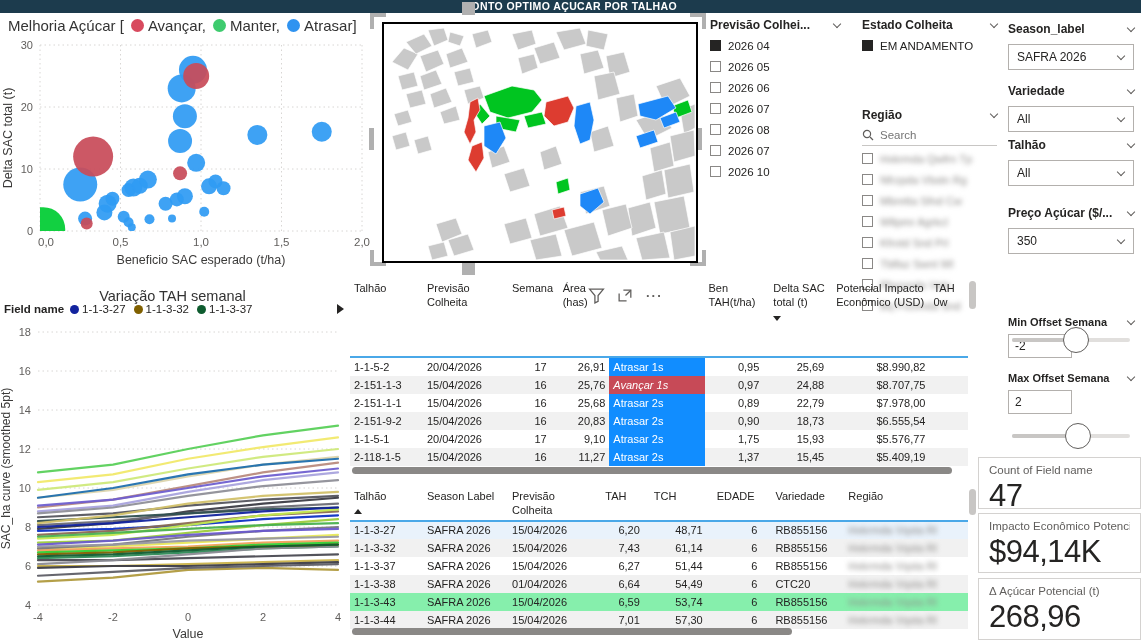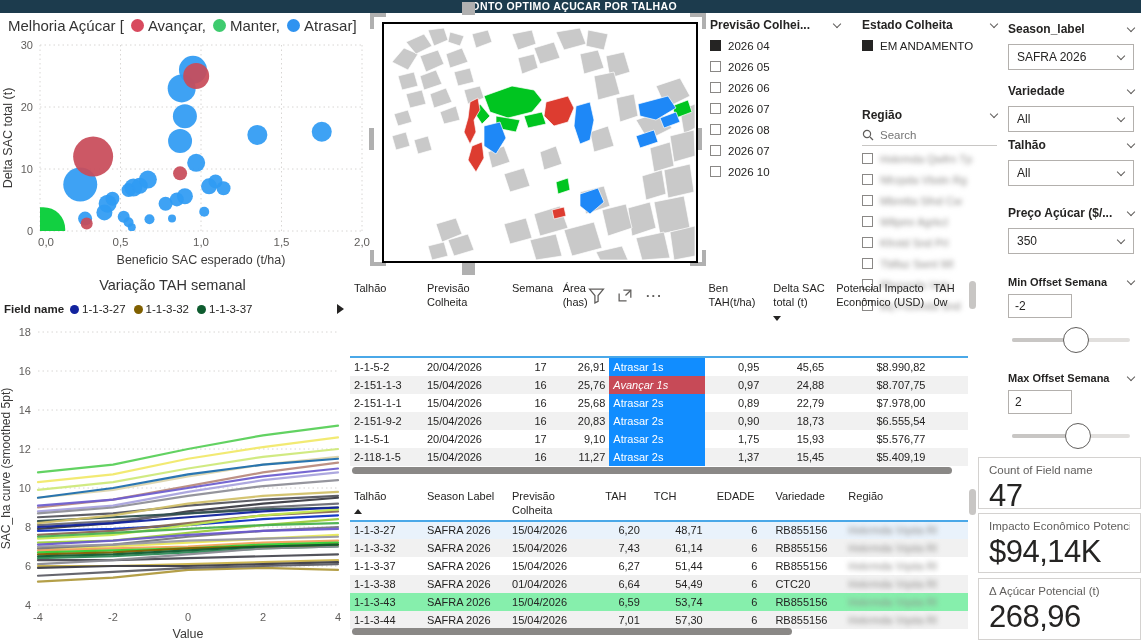--- a/index.html
+++ b/index.html
@@ -341,21 +341,21 @@
         <span>Preço Açúcar ($/...</span>
         <span class="chev"></span>
       </div>
       <div class="dd" style="margin-top:8px;">
         <span>350</span>
         <span class="chev"></span>
       </div>
     </div>
   </div>
 <div id="sb-sliders">
-    <div class="abs" style="left:1008px; top:276px; width:126px; height:80px;"><div class="slicer-h" style="font-size:11px;">
+    <div class="abs" style="left:1008px; top:276px; width:126px; height:80px;"><div class="slicer-h" style="font-size:11px;margin-top:40px;">
         <span>Min Offset Semana</span>
         <span class="chev"></span>
       </div><input class="numbox" style="margin-top: 6px;" value="-2"><div class="track" style="left:4px; top:62px; width:118px;"></div><div class="track" style="left:4px; top:62px; width:64px; background:#c8c6c4;"></div><div class="thumb" style="left:55px; top:51px;"></div></div>
     <div class="abs" style="left:1008px; top:372px; width:126px; height:80px;"><div class="slicer-h" style="font-size:11px;">
         <span>Max Offset Semana</span>
         <span class="chev"></span>
       </div><input class="numbox" style="margin-top: 6px;" value="2"><div class="track" style="left:4px; top:62px; width:118px;"></div><div class="track" style="left:4px; top:62px; width:66px; background:#c8c6c4;"></div><div class="thumb" style="left:57px; top:51px;"></div></div>
   </div>
 <div id="sb-kpis">
     <div class="card abs" style="left:978px; top:457px; width:163px; height:52px;">
@@ -365,21 +365,21 @@
     <div class="card abs" style="left:978px; top:513px; width:163px; height:60px;">
       <div class="lbl">Impacto Econômico Potenci...</div>
       <div class="val">$94,14K</div>
     </div>
     <div class="card abs" style="left:978px; top:578px; width:163px; height:62px;">
       <div class="lbl">Δ Açúcar Potencial (t)</div>
       <div class="val">268,96</div>
     </div>
   </div>
 
-<div class="abs" style="left:0; top:277px; width:345px; text-align:center; font-size:14.5px; font-weight:500; color:#333;">Variação TAH semanal</div>
+<div class="abs" style="left:0; top:288px; width:345px; text-align:center; font-size:14.5px; font-weight:500; color:#333;">Variação TAH semanal</div>
 <div class="abs" style="left:4px; top:301px; width:340px; height:16px; font-size:11.5px; display:flex; align-items:center; gap:6px;">
   <span style="font-weight:700; color:#252423;">Field name</span>
   <span id="line-legend-items" style="display:flex; gap:8px; align-items:center;">
       <span style="display:flex;align-items:center;gap:3px;">
         <span style="width:9px;height:9px;border-radius:50%;background:#12239e;display:inline-block;"></span>
         <span>1-1-3-27</span>
       </span>
       <span style="display:flex;align-items:center;gap:3px;">
         <span style="width:9px;height:9px;border-radius:50%;background:#806000;display:inline-block;"></span>
         <span>1-1-3-32</span>
@@ -497,21 +497,21 @@
     <tbody id="t1-body">
         <tr style="background: rgb(255, 255, 255);">
           <td>1-1-5-2</td>
           <td>20/04/2026</td>
           <td class="num" style="padding-right:12px;">17</td>
           <td class="num">26,91</td>
           <td style="padding:0;">
             <span class="chip" style="background:#118dff;">Atrasar 1s</span>
           </td>
           <td class="num" style="padding-right:10px;">0,95</td>
-          <td class="num" style="padding-right:8px;">45,65</td>
+          <td class="num" style="padding-right:8px;">25,69</td>
           <td class="num">$8.990,82</td>
           <td></td>
         </tr>
         <tr style="background: rgb(241, 241, 241);">
           <td>2-151-1-3</td>
           <td>15/04/2026</td>
           <td class="num" style="padding-right:12px;">16</td>
           <td class="num">25,76</td>
           <td style="padding:0;font-style:italic;">
             <span class="chip" style="background:#c74a57;">Avançar 1s</span>

